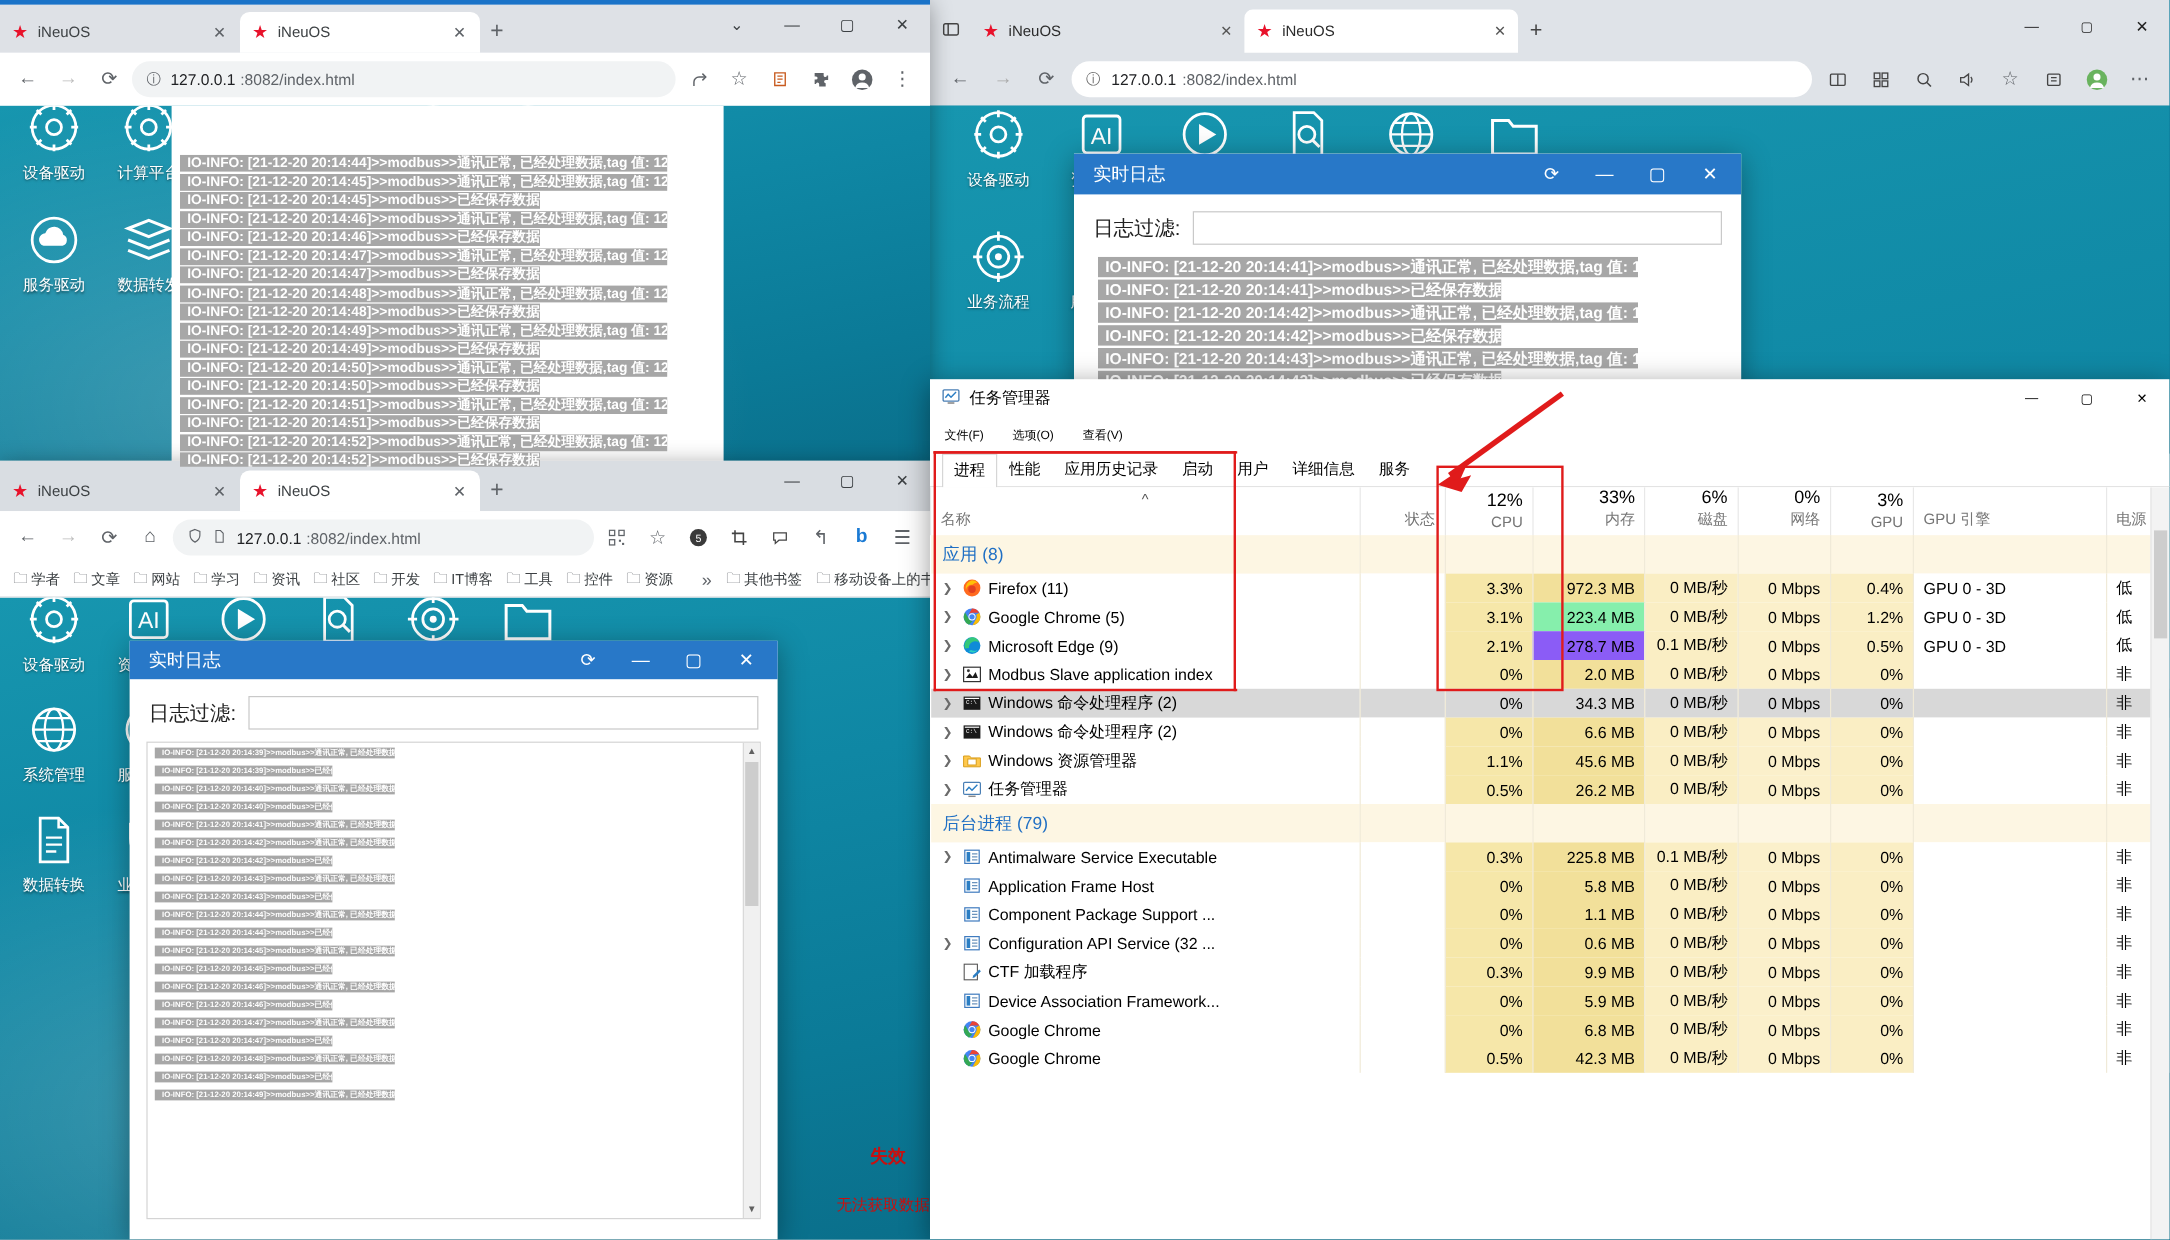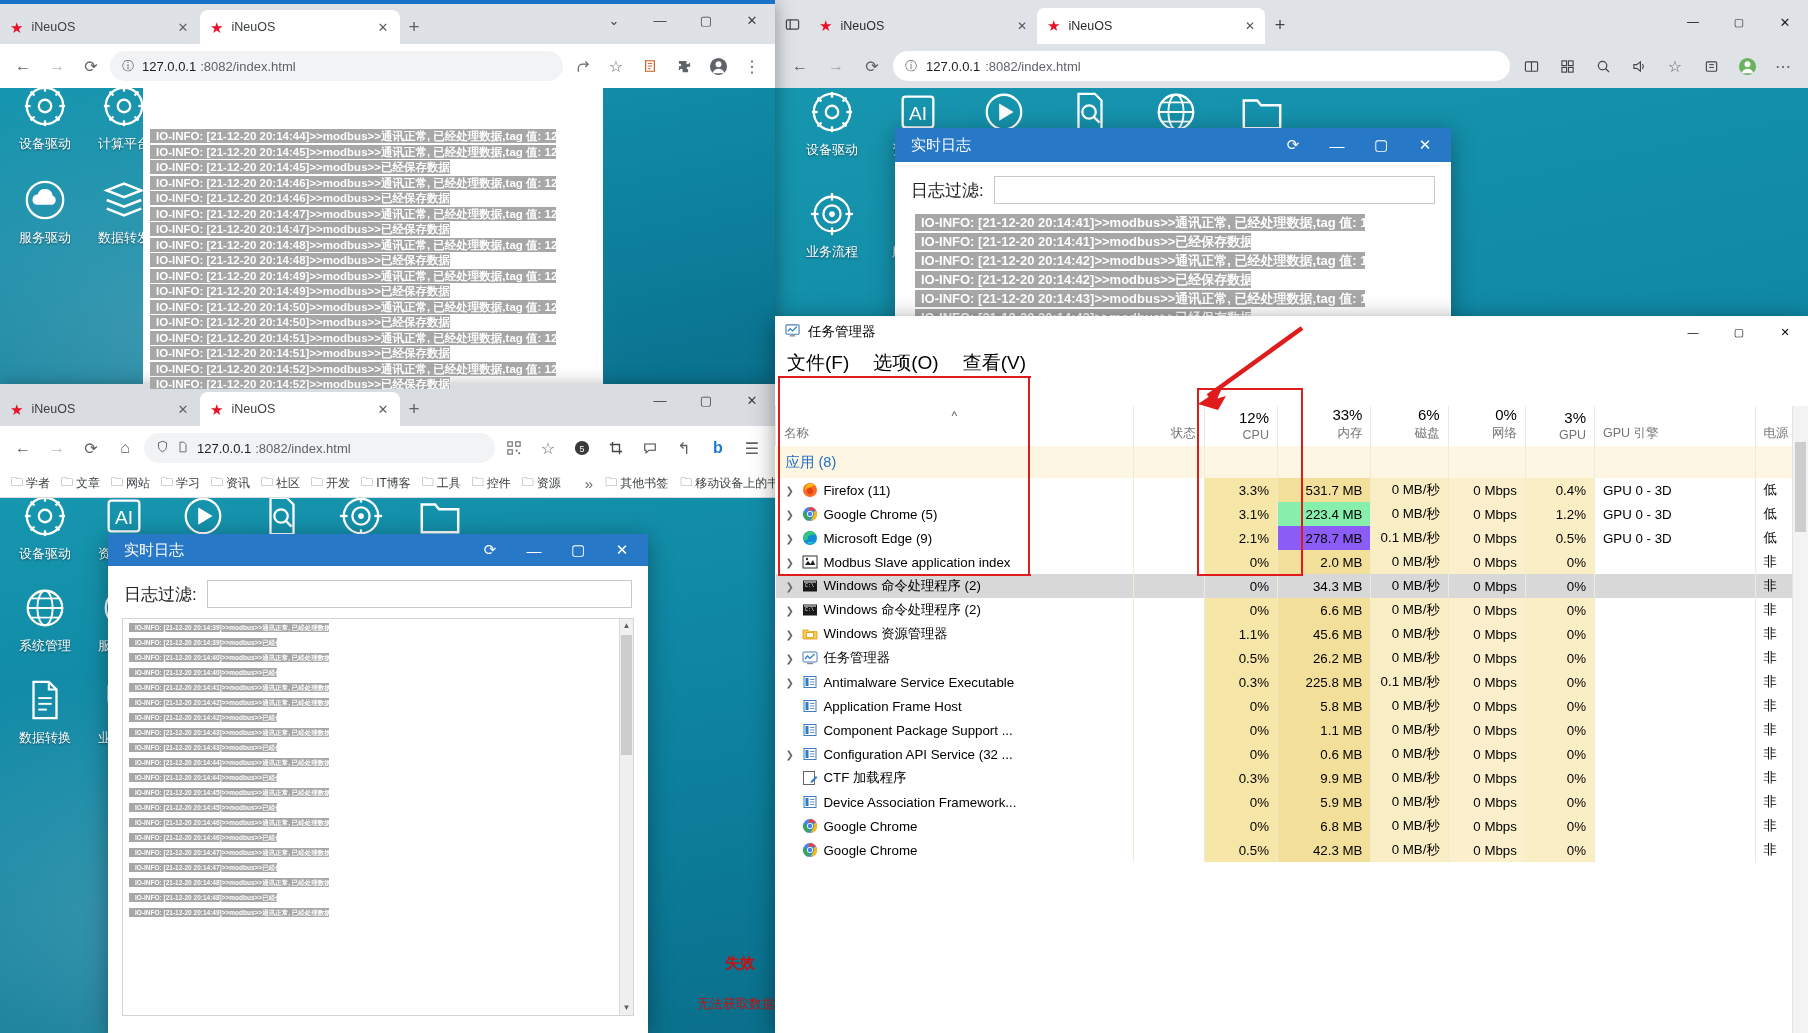--- a/index.html
+++ b/index.html
@@ -82,21 +82,21 @@
                    font-size:8px; color:#606060; line-height:14px;}
   
   .tm { position:absolute; background:#fff; box-shadow:0 4px 22px rgba(0,0,0,.40);
         font-size:13.5px; color:#000; }
   .tm .titlebar { height:32px; display:flex; align-items:center; padding-left:10px; }
   .tm .titlebar .ti { display:flex; align-items:center; gap:8px; font-size:13.5px; color:#000; }
   .tm .titlebar .ctl { margin-left:auto; display:flex; }
   .tm .titlebar .ctl div { width:46px; height:32px; display:flex; align-items:center;
                            justify-content:center; font-size:11px; color:#000;}
   .tm .menubar { height:30px; display:flex; align-items:center; gap:24px; padding-left:12px;
-                 font-size:19px; color:#000;}
+                 font-size:10px; color:#000;}
   .tm .tabs { height:28px; display:flex; align-items:flex-end; padding-left:10px;
               border-bottom:1px solid #e3e3e3; background:#fff;}
   .tm .tabs .tab { padding:4px 9px 5px; font-size:13px; color:#000; border:1px solid transparent;
                    border-bottom:none; }
   .tm .tabs .tab.active { background:#fff; border-color:#d6d6d6; position:relative; top:1px;}
   .tmtable { width:100%; border-collapse:collapse; table-layout:fixed; font-size:13.3px;}
   .tmtable th { font-weight:normal; vertical-align:bottom; padding:0 8px 4px;
                 border-left:1px solid #e8e8e8; background:#fff; }
   .tmtable th .pct { display:block; text-align:right; font-size:15px; color:#000; padding-bottom:2px;}
   .tmtable th .cn  { display:block; text-align:right; color:#757575; font-size:12.5px;}
@@ -977,20 +977,29 @@
     <span class="ctl">
       <div>—</div>
       <div>▢</div>
       <div>✕</div>
     </span>
   </div>
   <div class="menubar" id="tm-menubar">
       <span>文件(F)</span>
       <span>选项(O)</span>
       <span>查看(V)</span>
+    </div>
+  <div class="tabs" id="tm-tabs">
+      <div class="tab active">进程</div>
+      <div class="tab">性能</div>
+      <div class="tab">应用历史记录</div>
+      <div class="tab">启动</div>
+      <div class="tab">用户</div>
+      <div class="tab">详细信息</div>
+      <div class="tab">服务</div>
     </div>
   <div style="position:absolute;left:0;top:90px;right:0;bottom:0;overflow:hidden;">
     <table class="tmtable" id="tm-table">
       <colgroup>
         <col style="width:352px">
           <col style="width:70px">
           <col style="width:72px">
           <col style="width:92px">
         <col style="width:76px">
           <col style="width:76px">
@@ -1057,21 +1066,21 @@
                 <span class="picon"><svg viewBox="0 0 16 16">
                     <circle cx="8" cy="8" r="7" fill="#ff6a1f"></circle>
                     <path d="M8 1.6a6.4 6.4 0 014.6 2 5 5 0 00-4.2 1.7A4.7 4.7 0 003 9.6 6.4 6.4 0 018 1.6z" fill="#ffc107"></path>
                     <circle cx="8" cy="9" r="3.1" fill="#e2401f"></circle>
                   </svg></span>
                 <span>Firefox (11)</span>
               </div>
             </td>
             <td class="cellnum" style="background: rgb(255, 255, 255);">&nbsp;</td>
             <td class="cellnum" style="background: rgb(246, 231, 169);">3.3%</td>
-            <td class="cellnum" style="background: rgb(242, 224, 154);">531.7 MB</td>
+            <td class="cellnum" style="background: rgb(242, 224, 154);">972.3 MB</td>
             <td class="cellnum" style="background: rgb(250, 238, 196);">0 MB/秒</td>
             <td class="cellnum" style="background: rgb(251, 240, 203);">0 Mbps</td>
             <td class="cellnum" style="background: rgb(250, 238, 196);">0.4%</td>
             <td class="" style="background: rgb(255, 255, 255);">GPU 0 - 3D</td>
             <td class="" style="background: rgb(255, 255, 255);">低</td>
           </tr>
           <tr class="">
             <td class="nm">
               <div class="procname">
                 <span class="chev">❯</span>
@@ -1213,20 +1222,31 @@
             </td>
             <td class="cellnum" style="background: rgb(255, 255, 255);">&nbsp;</td>
             <td class="cellnum" style="background: rgb(246, 231, 169);">0.5%</td>
             <td class="cellnum" style="background: rgb(242, 224, 154);">26.2 MB</td>
             <td class="cellnum" style="background: rgb(250, 238, 196);">0 MB/秒</td>
             <td class="cellnum" style="background: rgb(251, 240, 203);">0 Mbps</td>
             <td class="cellnum" style="background: rgb(250, 238, 196);">0%</td>
             <td class="" style="background: rgb(255, 255, 255);">&nbsp;</td>
             <td class="" style="background: rgb(255, 255, 255);">非</td>
           </tr>
+          <tr class="grp">
+            <td class="nm" colspan="1">后台进程 (79)</td>
+            <td>&nbsp;</td>
+            <td>&nbsp;</td>
+            <td>&nbsp;</td>
+            <td>&nbsp;</td>
+            <td>&nbsp;</td>
+            <td>&nbsp;</td>
+            <td>&nbsp;</td>
+            <td>&nbsp;</td>
+          </tr>
           <tr class="">
             <td class="nm">
               <div class="procname">
                 <span class="chev">❯</span>
                 <span class="picon"><svg viewBox="0 0 16 16">
                     <rect x="2" y="2.5" width="12" height="11" fill="#fff" stroke="#3f7bbf" stroke-width="1"></rect>
                     <rect x="3.5" y="4" width="3" height="8" fill="#2b7ec4"></rect>
                     <line x1="8" y1="5.5" x2="12.5" y2="5.5" stroke="#6b93bd" stroke-width="1"></line>
                     <line x1="8" y1="8" x2="12.5" y2="8" stroke="#6b93bd" stroke-width="1"></line>
                     <line x1="8" y1="10.5" x2="12.5" y2="10.5" stroke="#6b93bd" stroke-width="1"></line>

